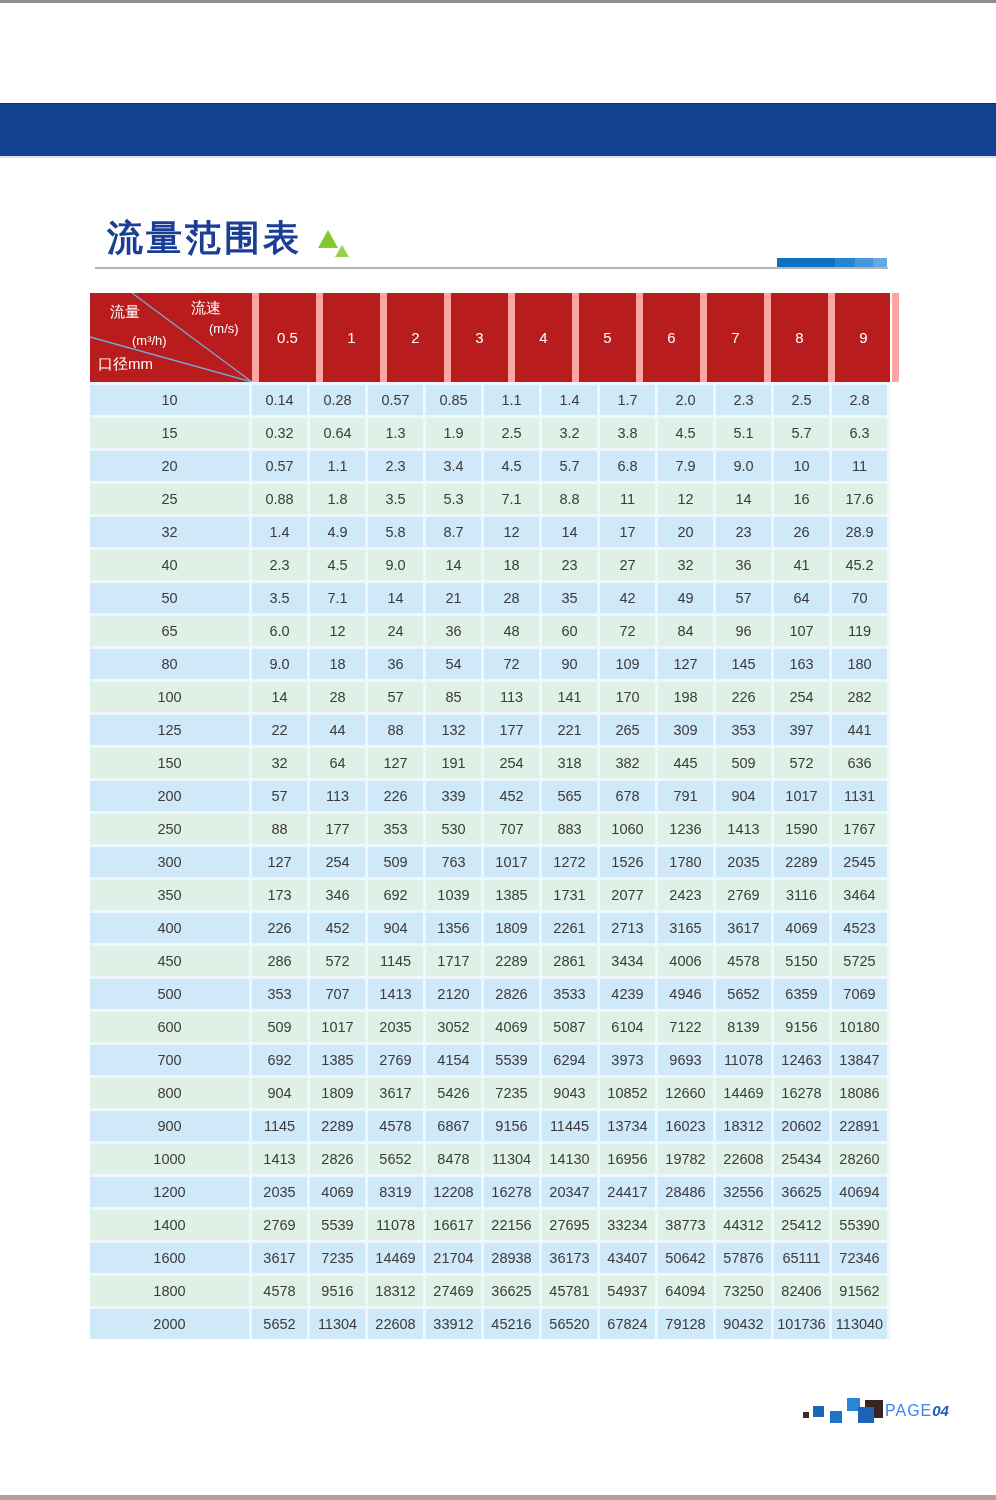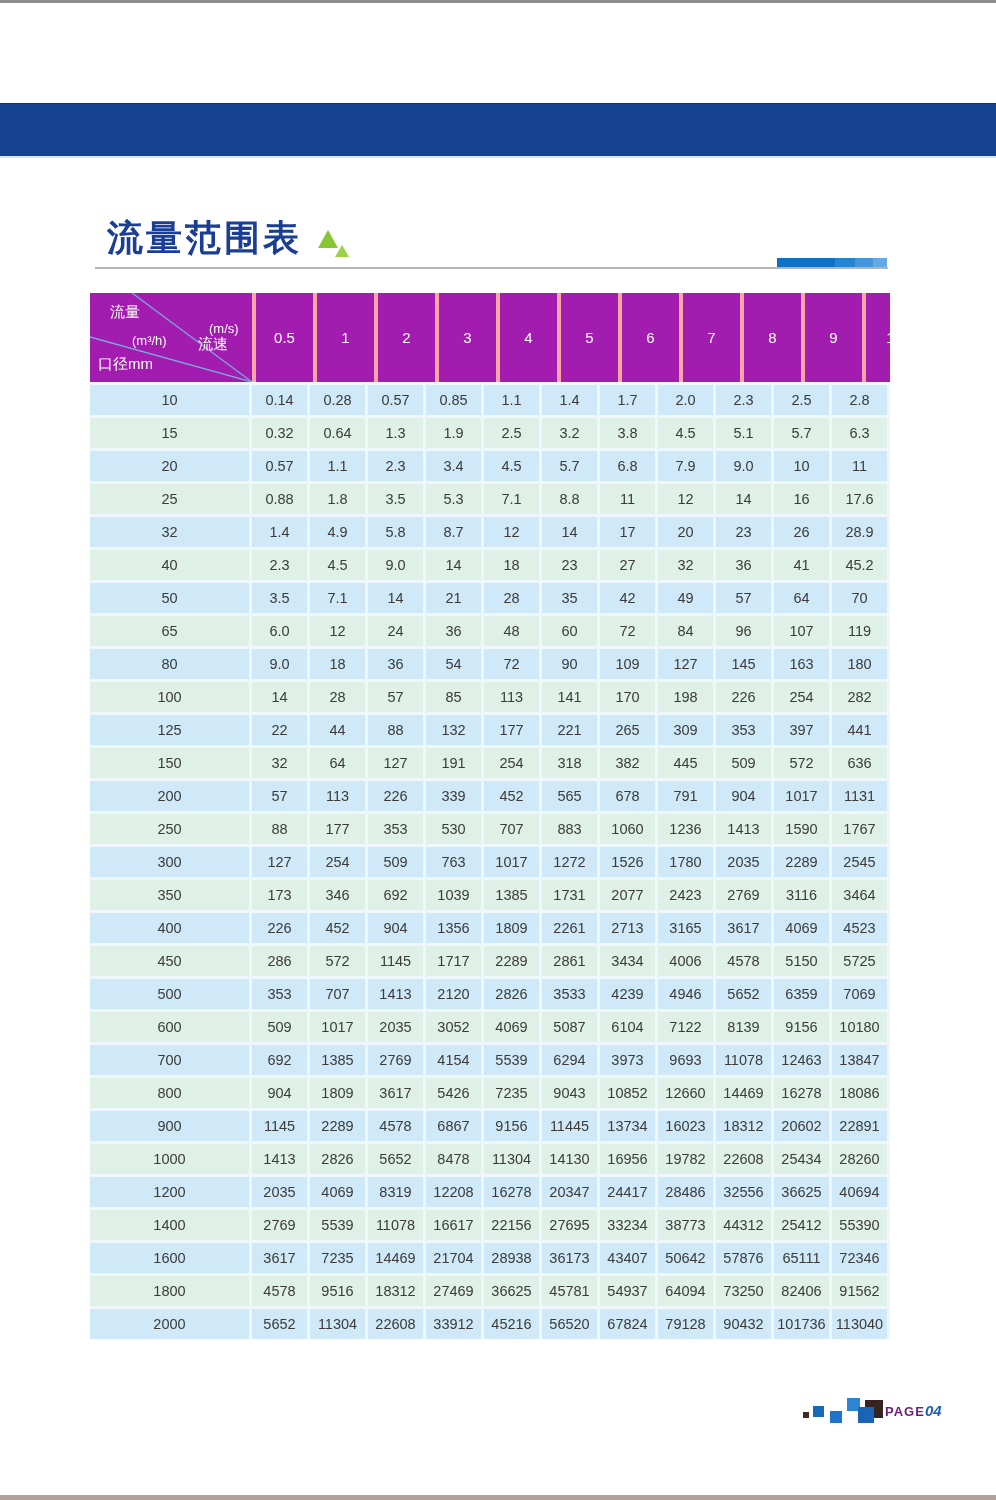--- a/index.html
+++ b/index.html
@@ -17,49 +17,49 @@
   .page-title{
     font-family:"DejaVu Serif","Liberation Serif",serif;font-weight:bold;
     font-size:36px;color:#1a3e96;letter-spacing:3px;line-height:1.1;margin:0;
   }
   .title-triangles{margin-left:14px;margin-top:8px;}
   .title-rule{position:absolute;top:267px;left:95px;width:793px;height:2px;background:#b5b5b5;}
   .accent-bar{position:absolute;top:258px;left:777px;height:9px;display:flex;}
 
   
   .flow-table{position:absolute;top:293px;left:90px;width:800px;}
-  .t-header{display:flex;height:89px;background:#a21caf;}
+  .t-header{display:flex;height:89px;background:#b91c1c;}
   .corner-cell{width:162px;height:89px;position:relative;color:#ffffff;flex:none;}
   .corner-cell svg{position:absolute;top:0;left:0;}
   .c-lab{position:absolute;white-space:nowrap;}
   .c-flow{left:20px;top:10px;font-size:15px;}
   .c-flow-unit{left:42px;top:40px;font-size:13px;}
-  .c-vel{left:108px;top:6px;font-size:15px;margin-top:36px;}
+  .c-vel{left:101px;top:6px;font-size:15px;}
   .c-vel-unit{left:119px;top:28px;font-size:13px;}
   .c-dia{left:8px;top:62px;font-size:15px;}
   .h-cell{
-    width:57px;flex:none;border-left:4px solid #fca5a5;color:#ffffff;
+    width:57px;flex:none;border-left:7px solid #fca5a5;color:#ffffff;
     display:flex;align-items:center;justify-content:center;font-size:15px;
   }
   .t-body{background:#eef7fb;padding-top:3px;}
   .t-row{display:flex;height:30px;margin-bottom:3px;}
   .cell{
     display:flex;align-items:center;justify-content:center;
     font-size:14.5px;color:#3b3b3b;white-space:nowrap;flex:none;
   }
   .d-cell{width:159px;margin-right:3px;}
   .v-cell{width:55px;margin-right:3px;}
   .row-blue .cell{background:#cfe9f8;}
   .row-green .cell{background:#dff1e7;}
 
   
   .footer{position:absolute;left:797px;top:1393px;width:180px;height:40px;}
   .sq{position:absolute;}
   .footer-text{position:absolute;left:88px;top:9px;white-space:nowrap;}
-  .page-label{font-size:13px;font-weight:bold;color:#701a75;letter-spacing:1px;}
+  .page-label{font-size:16px;font-weight:normal;color:#3b82f6;letter-spacing:1px;}
   .page-number{font-size:15px;font-weight:bold;font-style:italic;color:#1c5db5;}
 </style>
 </head>
 <body>
 
 <div class="page-top-line"></div>
 <div class="navy-band"></div>
 
 <div class="title-block">
   <h1 class="page-title">流量范围表</h1>

